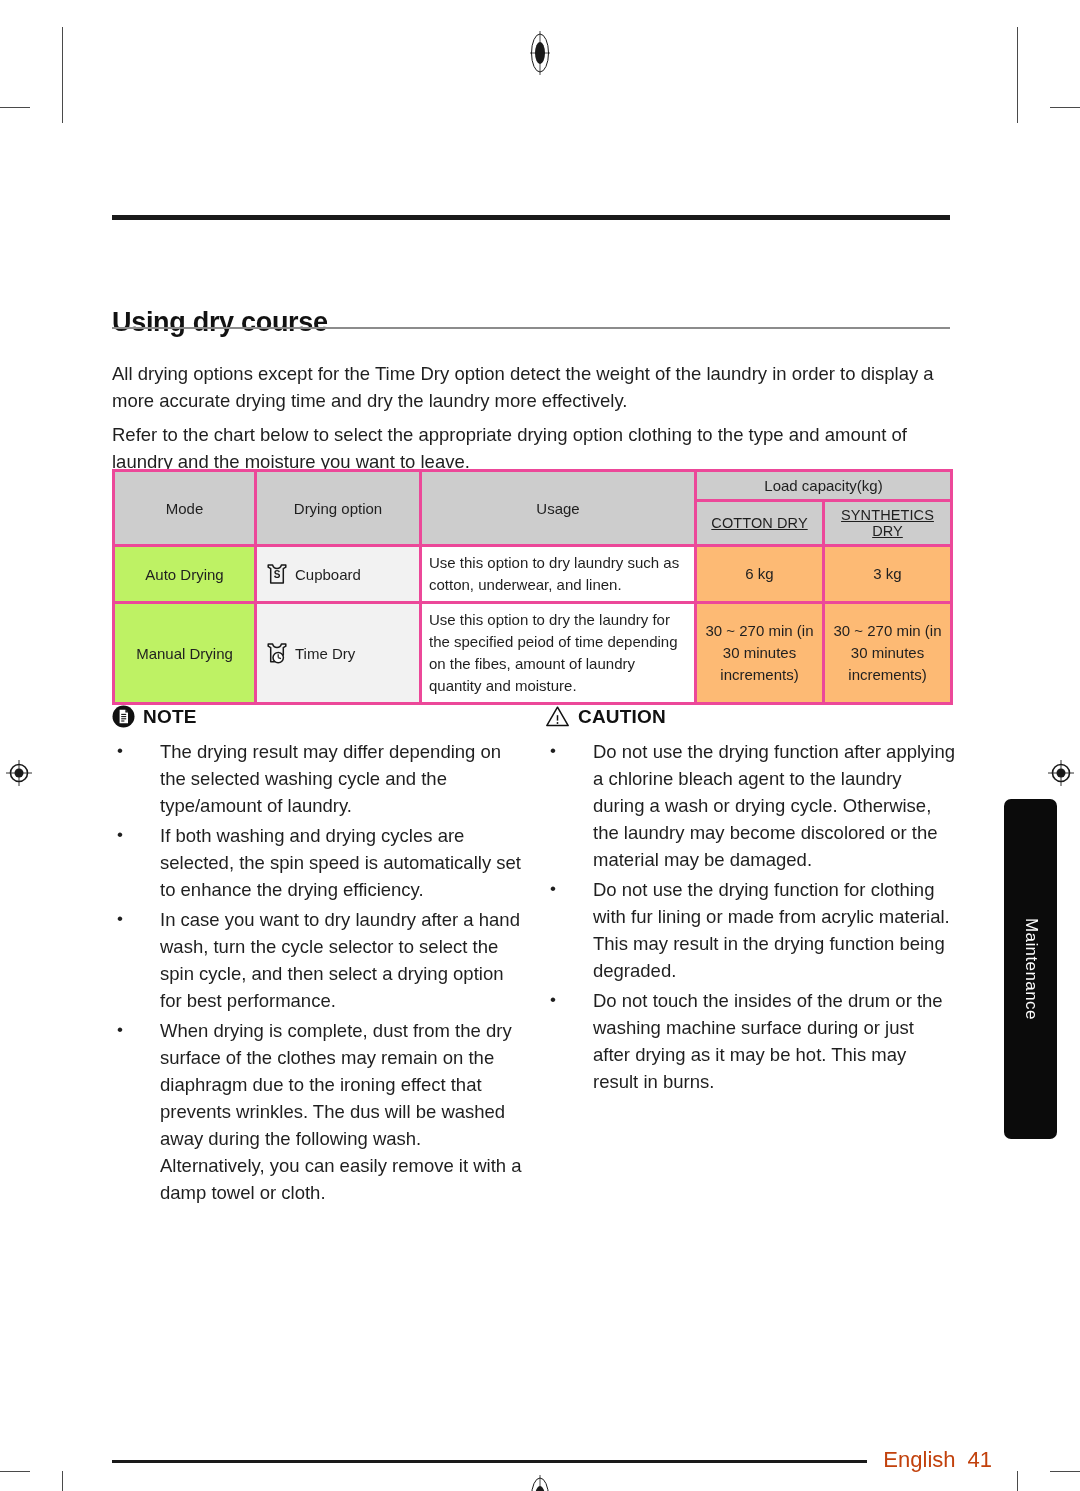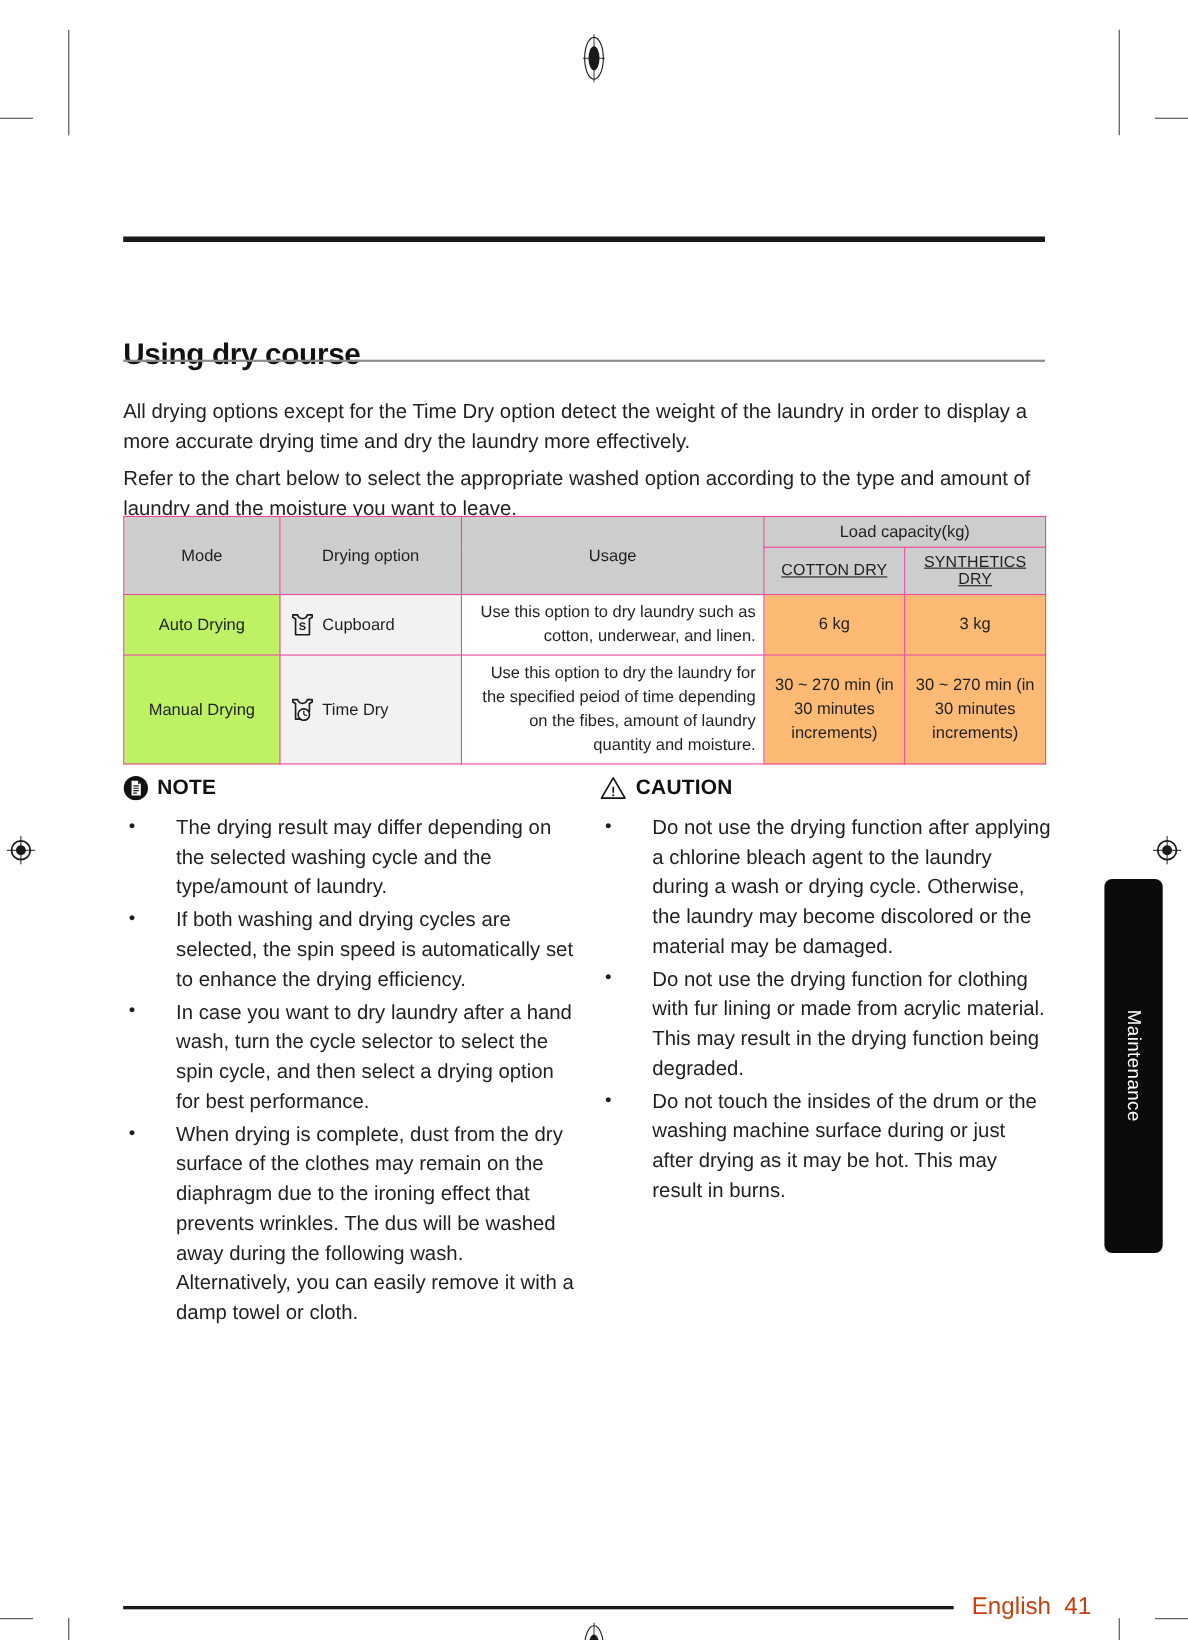--- a/index.html
+++ b/index.html
@@ -84,21 +84,21 @@
     position: absolute;
     left: 112px;
     top: 442px;
     width: 838px;
     border-collapse: collapse;
     table-layout: fixed;
     font-size: 15px;
     color: #1f1f1f;
   }
   .tbl td, .tbl th {
-    border: 1px solid #ec4899;
+    border: 3px solid #ec4899;
     padding: 5px 7px;
     vertical-align: middle;
     font-weight: normal;
   }
   .tbl th {
     background: #cdcdcd;
     text-align: center;
     font-size: 15px;
   }
   .th-sub {
@@ -117,21 +117,21 @@
     background: #bef264;
     text-align: center;
   }
   .cell-option {
     background: #f2f2f2;
     text-align: left;
     padding-left: 12px;
   }
   .cell-usage {
     background: #ffffff;
-    text-align: right;
+    text-align: left;
     line-height: 22px;
     padding: 7px 9px;
   }
   .cell-cap {
     background: #fdba74;
     text-align: center;
     line-height: 22px;
   }
 
   .opt-wrap {
@@ -281,21 +281,21 @@
     <circle cx="13" cy="13" r="4.5" fill="#1a1a1a"></circle>
     <line x1="13" y1="0" x2="13" y2="26" stroke="#1a1a1a" stroke-width="0.9"></line>
     <line x1="0" y1="13" x2="26" y2="13" stroke="#1a1a1a" stroke-width="0.9"></line>
   </svg>
 
   <div class="top-rule"></div>
   <h1 class="page-title">Using dry course</h1>
   <div class="title-rule"></div>
 
   <p class="intro p1">All drying options except for the Time Dry option detect the weight of the laundry in order to display a more accurate drying time and dry the laundry more effectively.</p>
-  <p class="intro p2">Refer to the chart below to select the appropriate washed option according to the type and amount of laundry and the moisture you want to leave.</p>
+  <p class="intro p2">Refer to the chart below to select the appropriate drying option clothing to the type and amount of laundry and the moisture you want to leave.</p>
 
   <table class="tbl">
     <colgroup>
       <col class="col-mode">
         <col class="col-option">
         <col class="col-usage">
       <col class="col-cap">
         <col class="col-cap">
     </colgroup>
     <thead>

